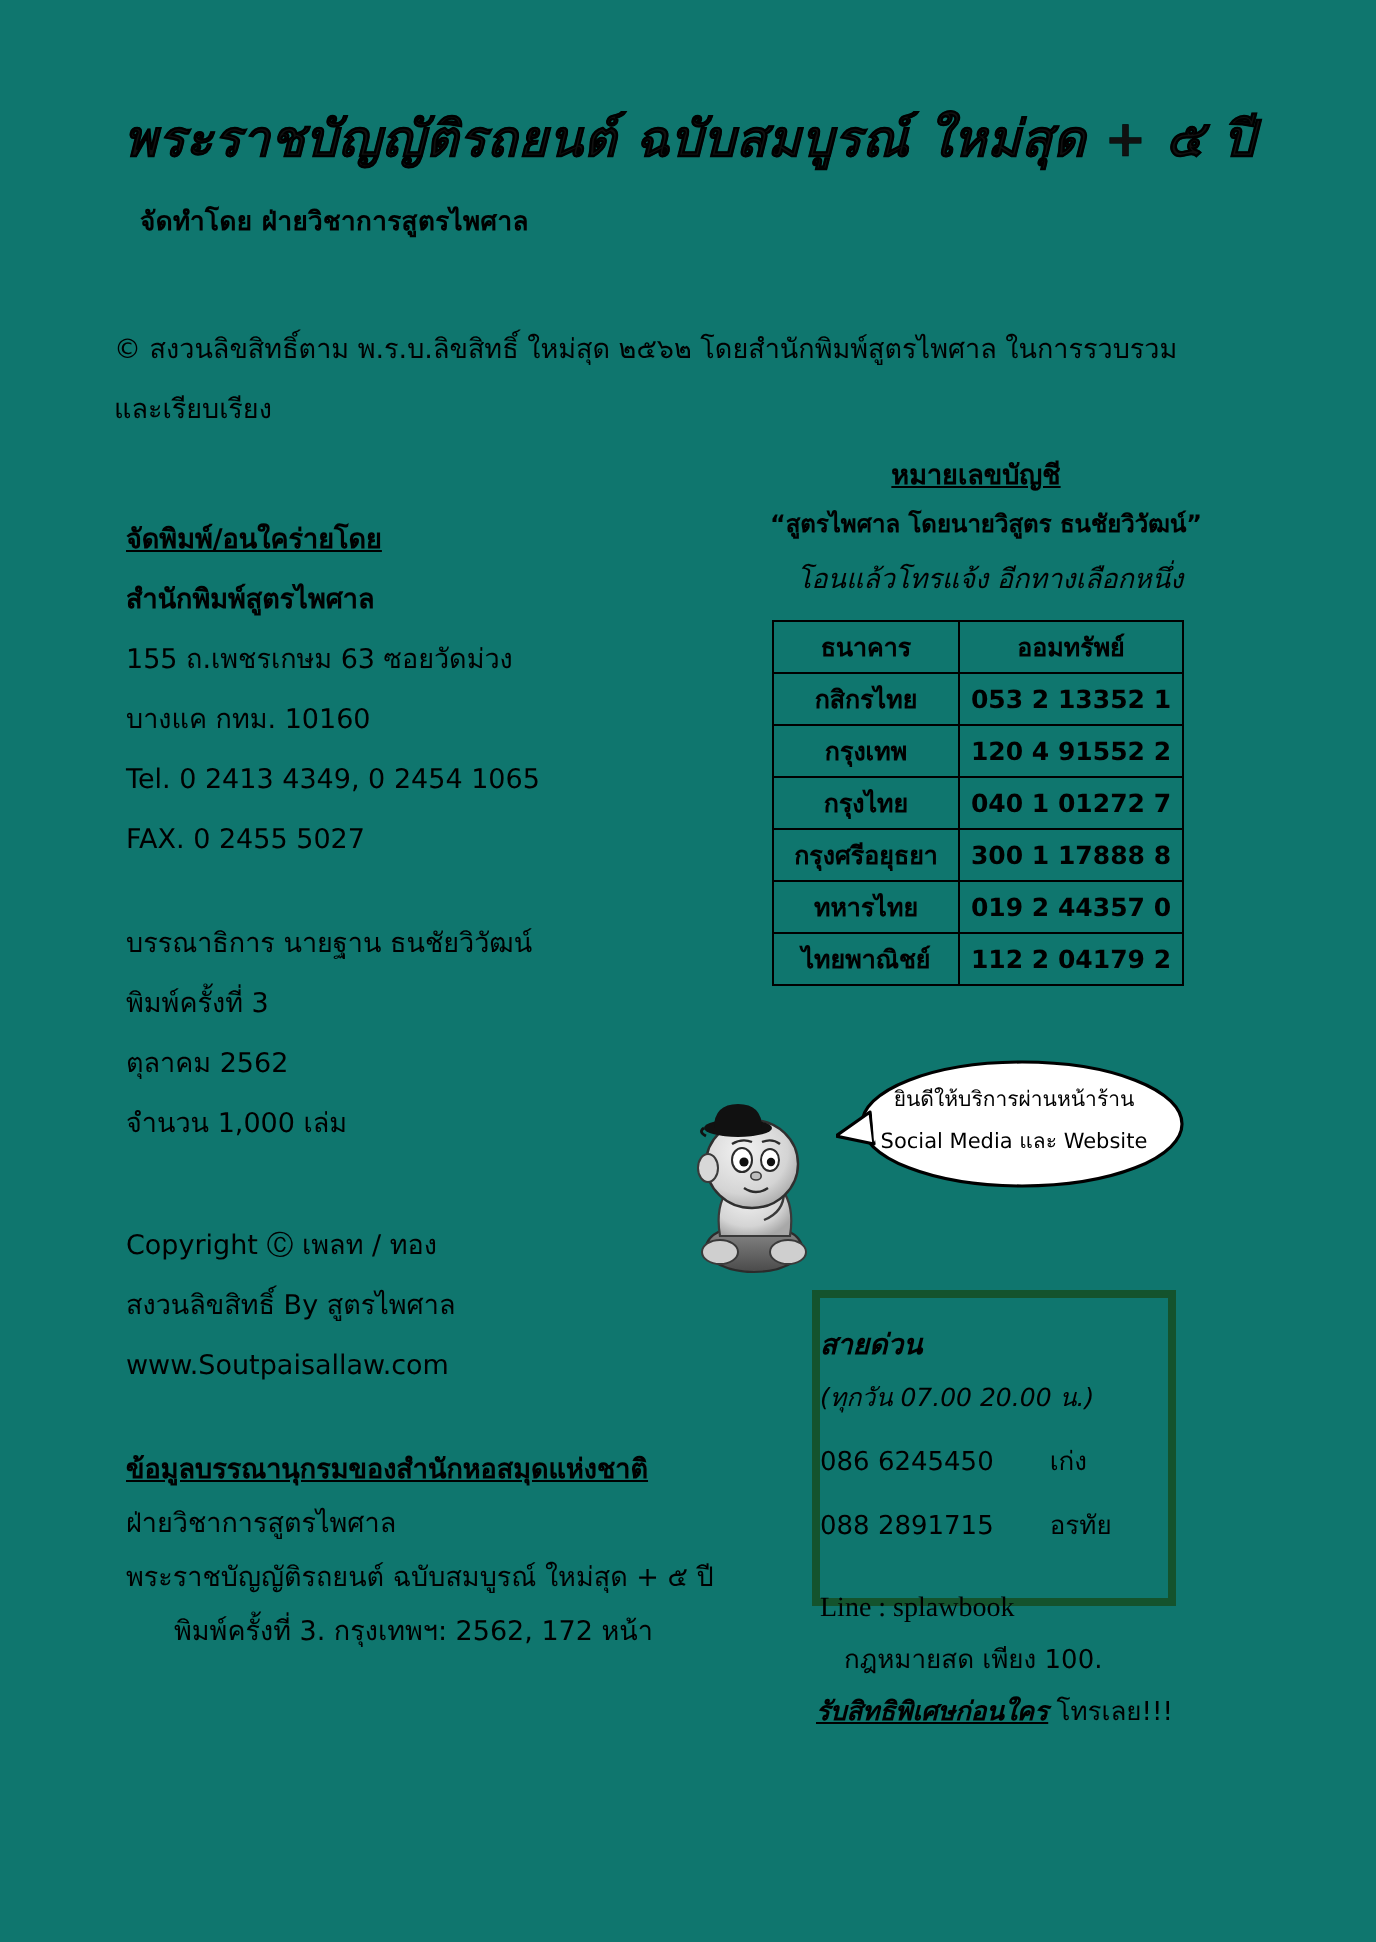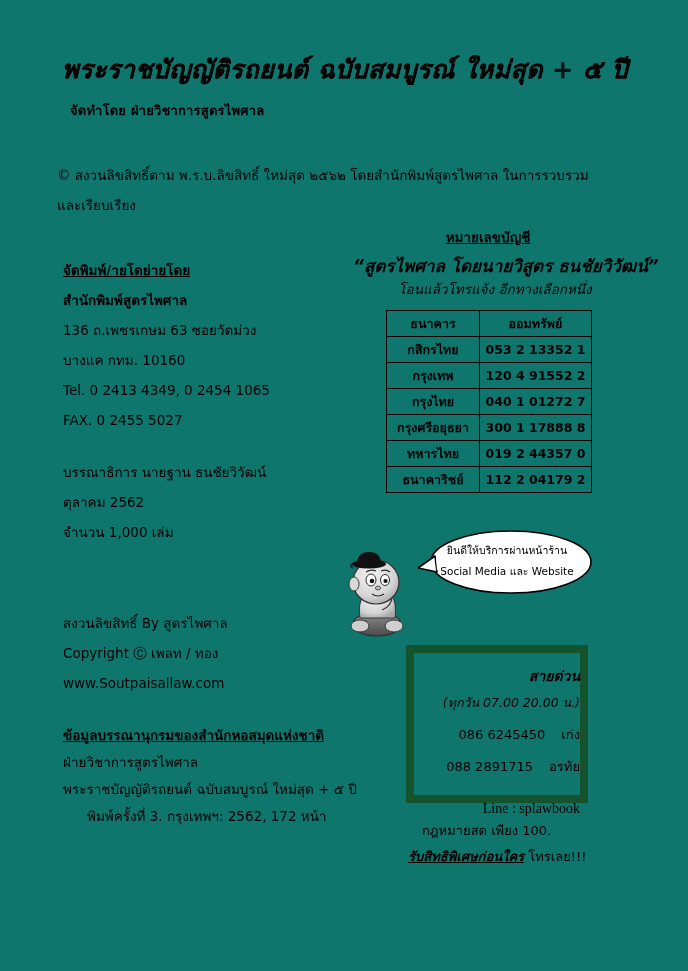--- a/index.html
+++ b/index.html
@@ -96,23 +96,22 @@
     font-size: 13.5px;
     font-weight: bold;
     text-decoration: underline;
   }
   .acct-name {
     position: absolute;
     left: 353px;
     top: 252px;
     width: 280px;
     text-align: center;
-    font-size: 17px;
-    font-weight: bold;
-    font-style: italic;
+    font-size: 12px;
+    font-weight: bold;
     white-space: nowrap;
   }
   .acct-sub {
     position: absolute;
     left: 360px;
     top: 278px;
     width: 270px;
     text-align: center;
     font-size: 13.5px;
     font-style: italic;
@@ -165,23 +164,23 @@
     line-height: 21px;
   }
 
   
   .hotline {
     position: absolute;
     left: 406px;
     top: 645px;
     width: 182px;
     height: 158px;
-    border: 8px solid #14532d;
+    border: 4px solid #14532d;
     box-sizing: border-box;
-    text-align: right;
+    text-align: left;
     font-size: 13px;
   }
   .hotline .h-title {
     margin-top: 12px;
     font-weight: bold;
     font-style: italic;
     font-size: 14px;
   }
   .hotline .h-hours {
     margin-top: 6px;
@@ -190,21 +189,21 @@
   }
   .hotline .h-row {
     margin-top: 11px;
     font-size: 13px;
   }
   .hotline .h-line {
     margin-top: 24px;
     font-size: 14px;
     font-family: Liberation Serif, serif;
   }
-  .h-name { margin-left: 16px; }
+  .h-name { margin-left: 28px; }
 
   
   .foot-right {
     position: absolute;
     left: 408px;
     top: 818px;
     width: 230px;
     font-size: 13px;
     line-height: 26px;
   }
@@ -218,35 +217,36 @@
 
   <div class="title">พระราชบัญญัติรถยนต์  ฉบับสมบูรณ์  ใหม่สุด + ๕ ปี</div>
   <div class="byline">จัดทำโดย    ฝ่ายวิชาการสูตรไพศาล</div>
 
   <div class="copy-block">
     <div>© สงวนลิขสิทธิ์ตาม พ.ร.บ.ลิขสิทธิ์ ใหม่สุด ๒๕๖๒ โดยสำนักพิมพ์สูตรไพศาล ในการรวบรวม</div>
     <div>และเรียบเรียง</div>
   </div>
 
   <div class="left-col">
-    <div class="u bold">จัดพิมพ์/ายโดย่ายโดย</div>
+    <div class="u bold">จัดพิมพ์/อนใคร่ายโดย</div>
     <div class="bold">สำนักพิมพ์สูตรไพศาล</div>
-    <div>136  ถ.เพชรเกษม  63  ซอยวัดม่วง</div>
+    <div>155  ถ.เพชรเกษม  63  ซอยวัดม่วง</div>
     <div>บางแค กทม. 10160</div>
     <div>Tel. 0 2413 4349, 0 2454 1065</div>
     <div>FAX. 0 2455 5027</div>
     <div class="gap-md"></div>
     <div>บรรณาธิการ    นายฐาน ธนชัยวิวัฒน์</div>
+    <div>พิมพ์ครั้งที่  3</div>
     <div>ตุลาคม  2562</div>
     <div>จำนวน  1,000  เล่ม</div>
   </div>
 
   <div class="left-col2">
+    <div>Copyright Ⓒ เพลท / ทอง</div>
     <div>สงวนลิขสิทธิ์  By  สูตรไพศาล</div>
-    <div>Copyright Ⓒ เพลท / ทอง</div>
     <div>www.Soutpaisallaw.com</div>
   </div>
 
   <div class="left-col3">
     <div class="u">ข้อมูลบรรณานุกรมของสำนักหอสมุดแห่งชาติ</div>
     <div>ฝ่ายวิชาการสูตรไพศาล</div>
     <div>พระราชบัญญัติรถยนต์ ฉบับสมบูรณ์ ใหม่สุด + ๕ ปี</div>
     <div class="indent">พิมพ์ครั้งที่ 3.    กรุงเทพฯ: 2562,  172  หน้า</div>
   </div>
 
@@ -276,21 +276,21 @@
       </tr>
       <tr>
         <td>กรุงศรีอยุธยา</td>
         <td>300 1 17888 8</td>
       </tr>
       <tr>
         <td>ทหารไทย</td>
         <td>019 2 44357 0</td>
       </tr>
       <tr>
-        <td>ธนาคาริชย์</td>
+        <td>ไทยพาณิชย์</td>
         <td>112 2 04179 2</td>
       </tr>
     </tbody>
   </table>
 
   <div class="mascot">
     <svg viewBox="0 0 78 92" width="78" height="92" aria-hidden="true">
       <defs>
         <radialGradient id="skin" cx="40%" cy="35%" r="70%">
           <stop offset="0%" stop-color="#f2f2f2"></stop>

